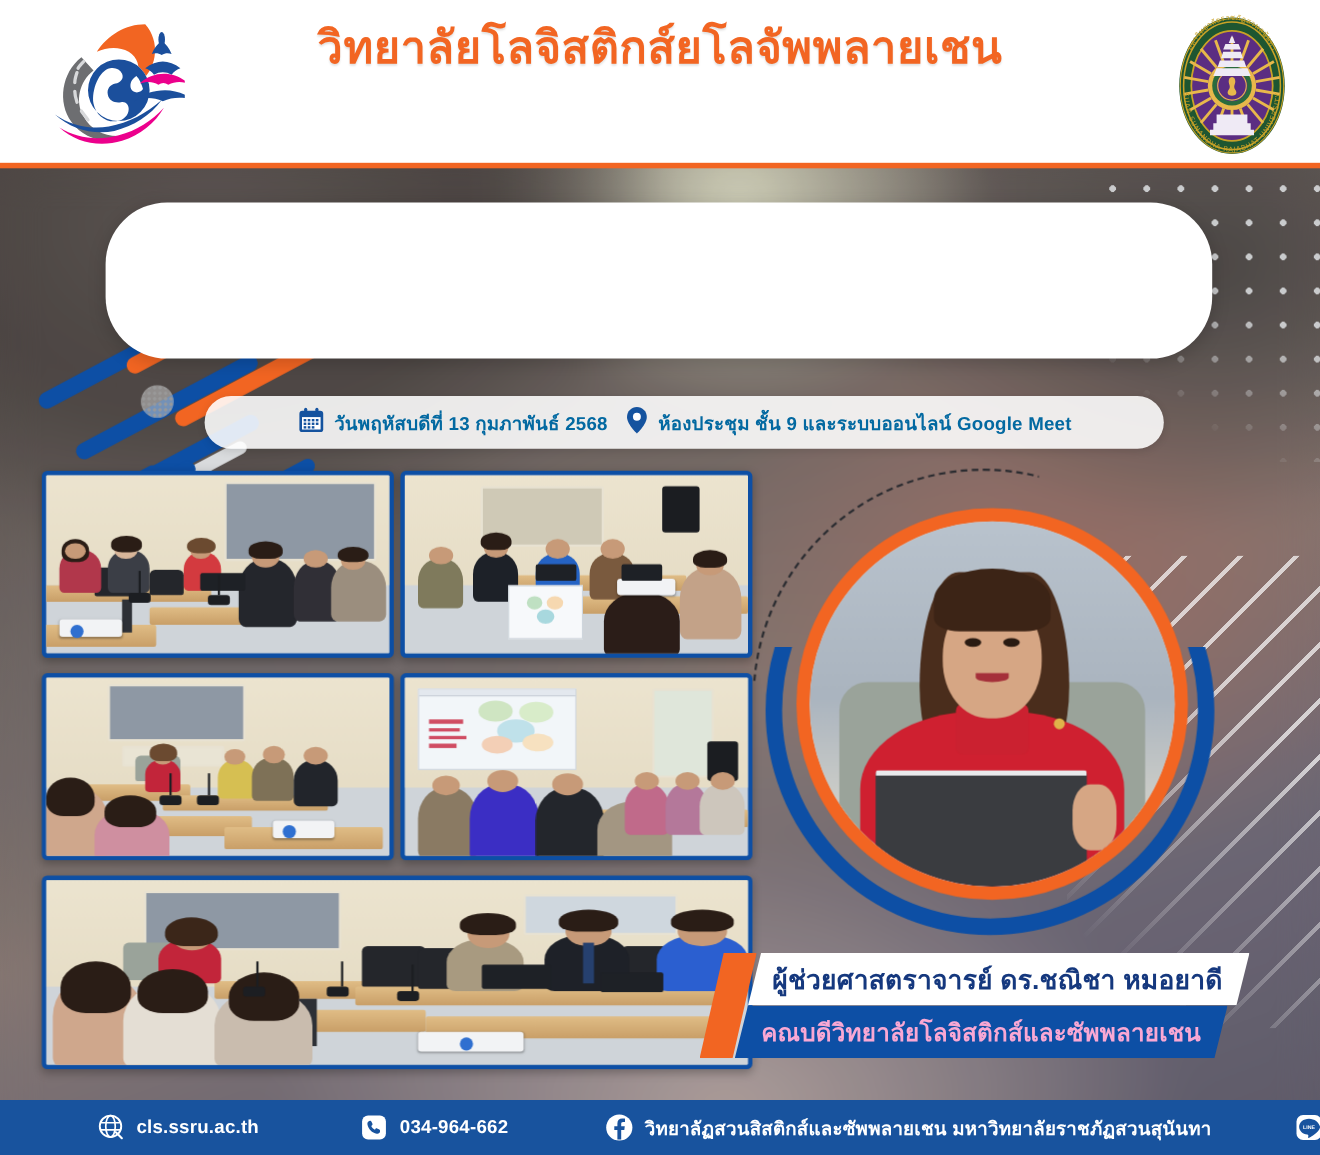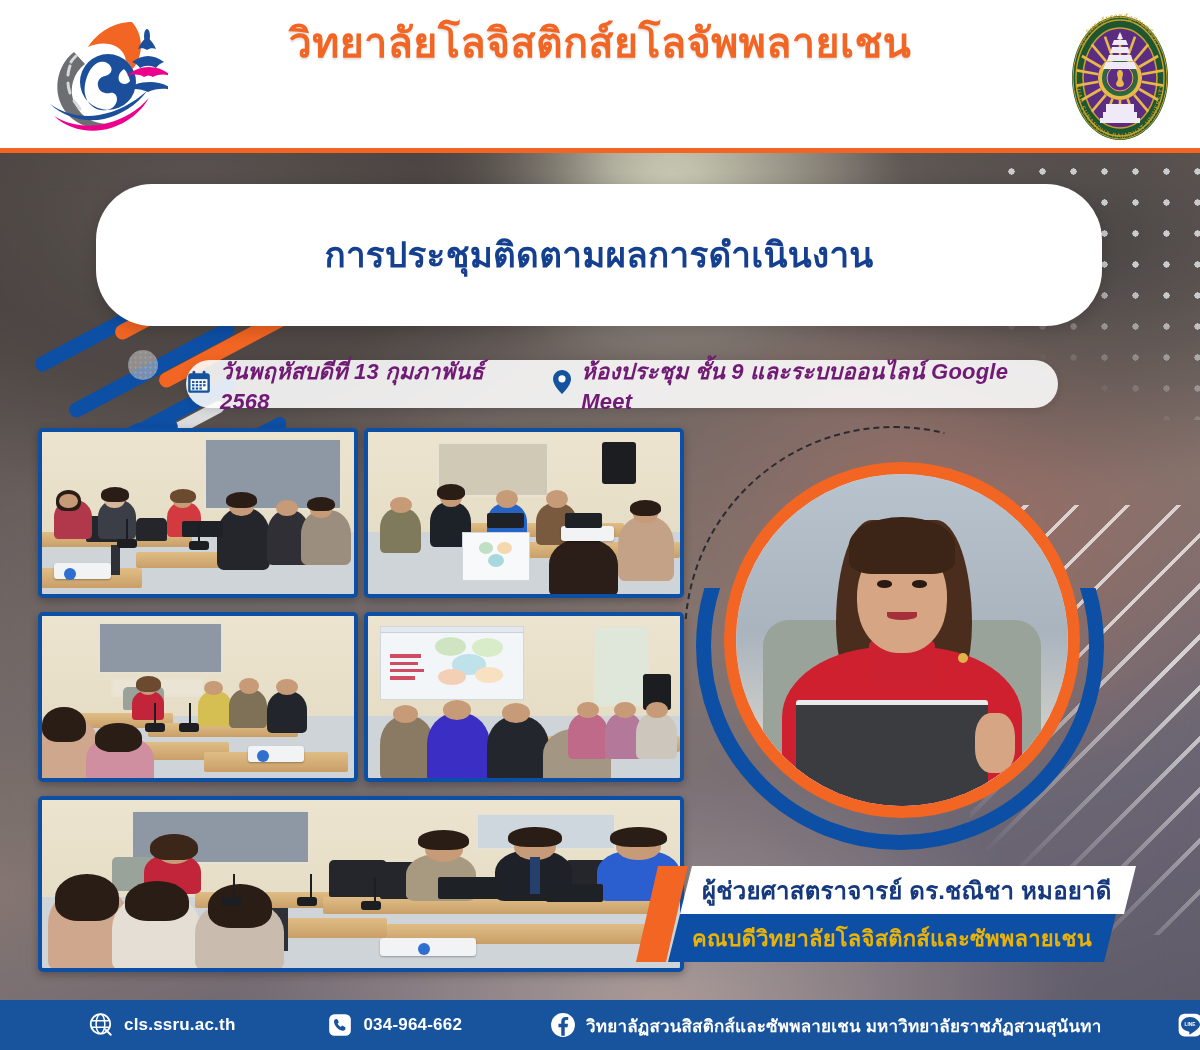--- a/index.html
+++ b/index.html
@@ -99,21 +99,21 @@
   .t-line2 { font-size: 35px; font-weight: 900; color: #153f8f; line-height: 1.18; margin-top: 6px; letter-spacing: .3px; }
 
   
   .date-pill {
     position: absolute; left: 186px; top: 360px; width: 872px; height: 48px;
     background: rgba(255,255,255,.88); border-radius: 26px; z-index: 20;
     display: flex; align-items: center; justify-content: center; gap: 16px;
     box-shadow: 0 2px 8px rgba(0,0,0,.12);
   }
   .pill-seg { display: flex; align-items: center; gap: 8px; }
-  .pill-text { font-size: 22px; font-weight: 700; color: #701a75; letter-spacing: .2px; font-style: italic; }
+  .pill-text { font-size: 17px; font-weight: 700; color: #0369a1; letter-spacing: .2px; }
 
   
   .photo {
     position: absolute; z-index: 14;
     border: 4px solid #0d4fa5; border-radius: 5px; overflow: hidden;
     background: #cfd4d9; box-shadow: 0 3px 9px rgba(0,0,0,.28);
   }
   .ph1 { left: 38px;  top: 428px; width: 320px; height: 170px; }
   .ph2 { left: 364px; top: 428px; width: 320px; height: 170px; }
   .ph3 { left: 38px;  top: 612px; width: 320px; height: 170px; }
@@ -181,21 +181,21 @@
     position: absolute; left: 44px; top: 0; width: 456px; height: 48px; background: #ffffff;
     clip-path: polygon(12px 0, 456px 0, 444px 48px, 0 48px);
     display:flex; align-items:center; justify-content:flex-start; padding-left: 22px;
   }
   .nb-blue {
     position: absolute; left: 32px; top: 48px; width: 448px; height: 48px; background: #0d4fa5;
     clip-path: polygon(12px 0, 448px 0, 436px 48px, 0 48px);
     display:flex; align-items:center; justify-content:flex-start; padding-left: 24px;
   }
   .nb-name { font-size: 24px; font-weight: 900; color: #15387e; letter-spacing: .2px; }
-  .nb-role { font-size: 22px; font-weight: 700; color: #eab308; letter-spacing: .2px; }
+  .nb-role { font-size: 22px; font-weight: 700; color: #f9a8d4; letter-spacing: .2px; }
 
   
   .footer {
     position: absolute; left: 0; top: 1000px; width: 1200px; height: 50px;
     background: #18539e; z-index: 50;
     display: flex; align-items: center;
   }
   .f-item { display: flex; align-items: center; gap: 10px; color: #fff; }
   .f-text { font-size: 17px; font-weight: 600; color: #ffffff; letter-spacing: .2px; white-space: nowrap; }
   .f1 { margin-left: 88px; }
@@ -225,21 +225,20 @@
     <div class="bar" style="left:92px; top:196px; width:140px; background:#d9dbdd; transform:rotate(-28deg); height:12px;"></div>
     <div class="bar" style="left:124px;top:230px; width:110px; background:#d9dbdd; transform:rotate(-28deg); height:12px;"></div>
     <div class="bar" style="left:176px;top:200px; width:115px; background:#0d4fa5; transform:rotate(-28deg); height:13px;"></div>
     <div class="bar" style="left:106px;top:168px; width:34px;  background:#0d4fa5; transform:rotate(-28deg); height:13px;"></div>
     <div class="bar" style="left:146px;top:160px; width:26px;  background:#0d4fa5; transform:rotate(-28deg); height:15px;"></div>
     <div class="dotc" style="left:120px; top:82px;  width:30px; height:30px;"></div>
     <div class="dotc" style="left:235px; top:196px; width:30px; height:30px;"></div>
   </div>
 
   <div class="title-card">
-    <div class="t-line1">การประชุมติดตามผลการดำเนินงาน</div>
   </div>
 
   <div class="date-pill">
     <div class="pill-seg">
       <span>
         <svg width="26" height="26" viewBox="0 0 24 24">
           <rect x="2" y="4" width="20" height="18" rx="2.5" fill="#15539f"></rect>
           <rect x="4.2" y="9.4" width="15.6" height="10.4" fill="#ffffff"></rect>
           <g fill="#15539f">
             <rect x="5.6" y="11" width="2.2" height="2.0"></rect>

